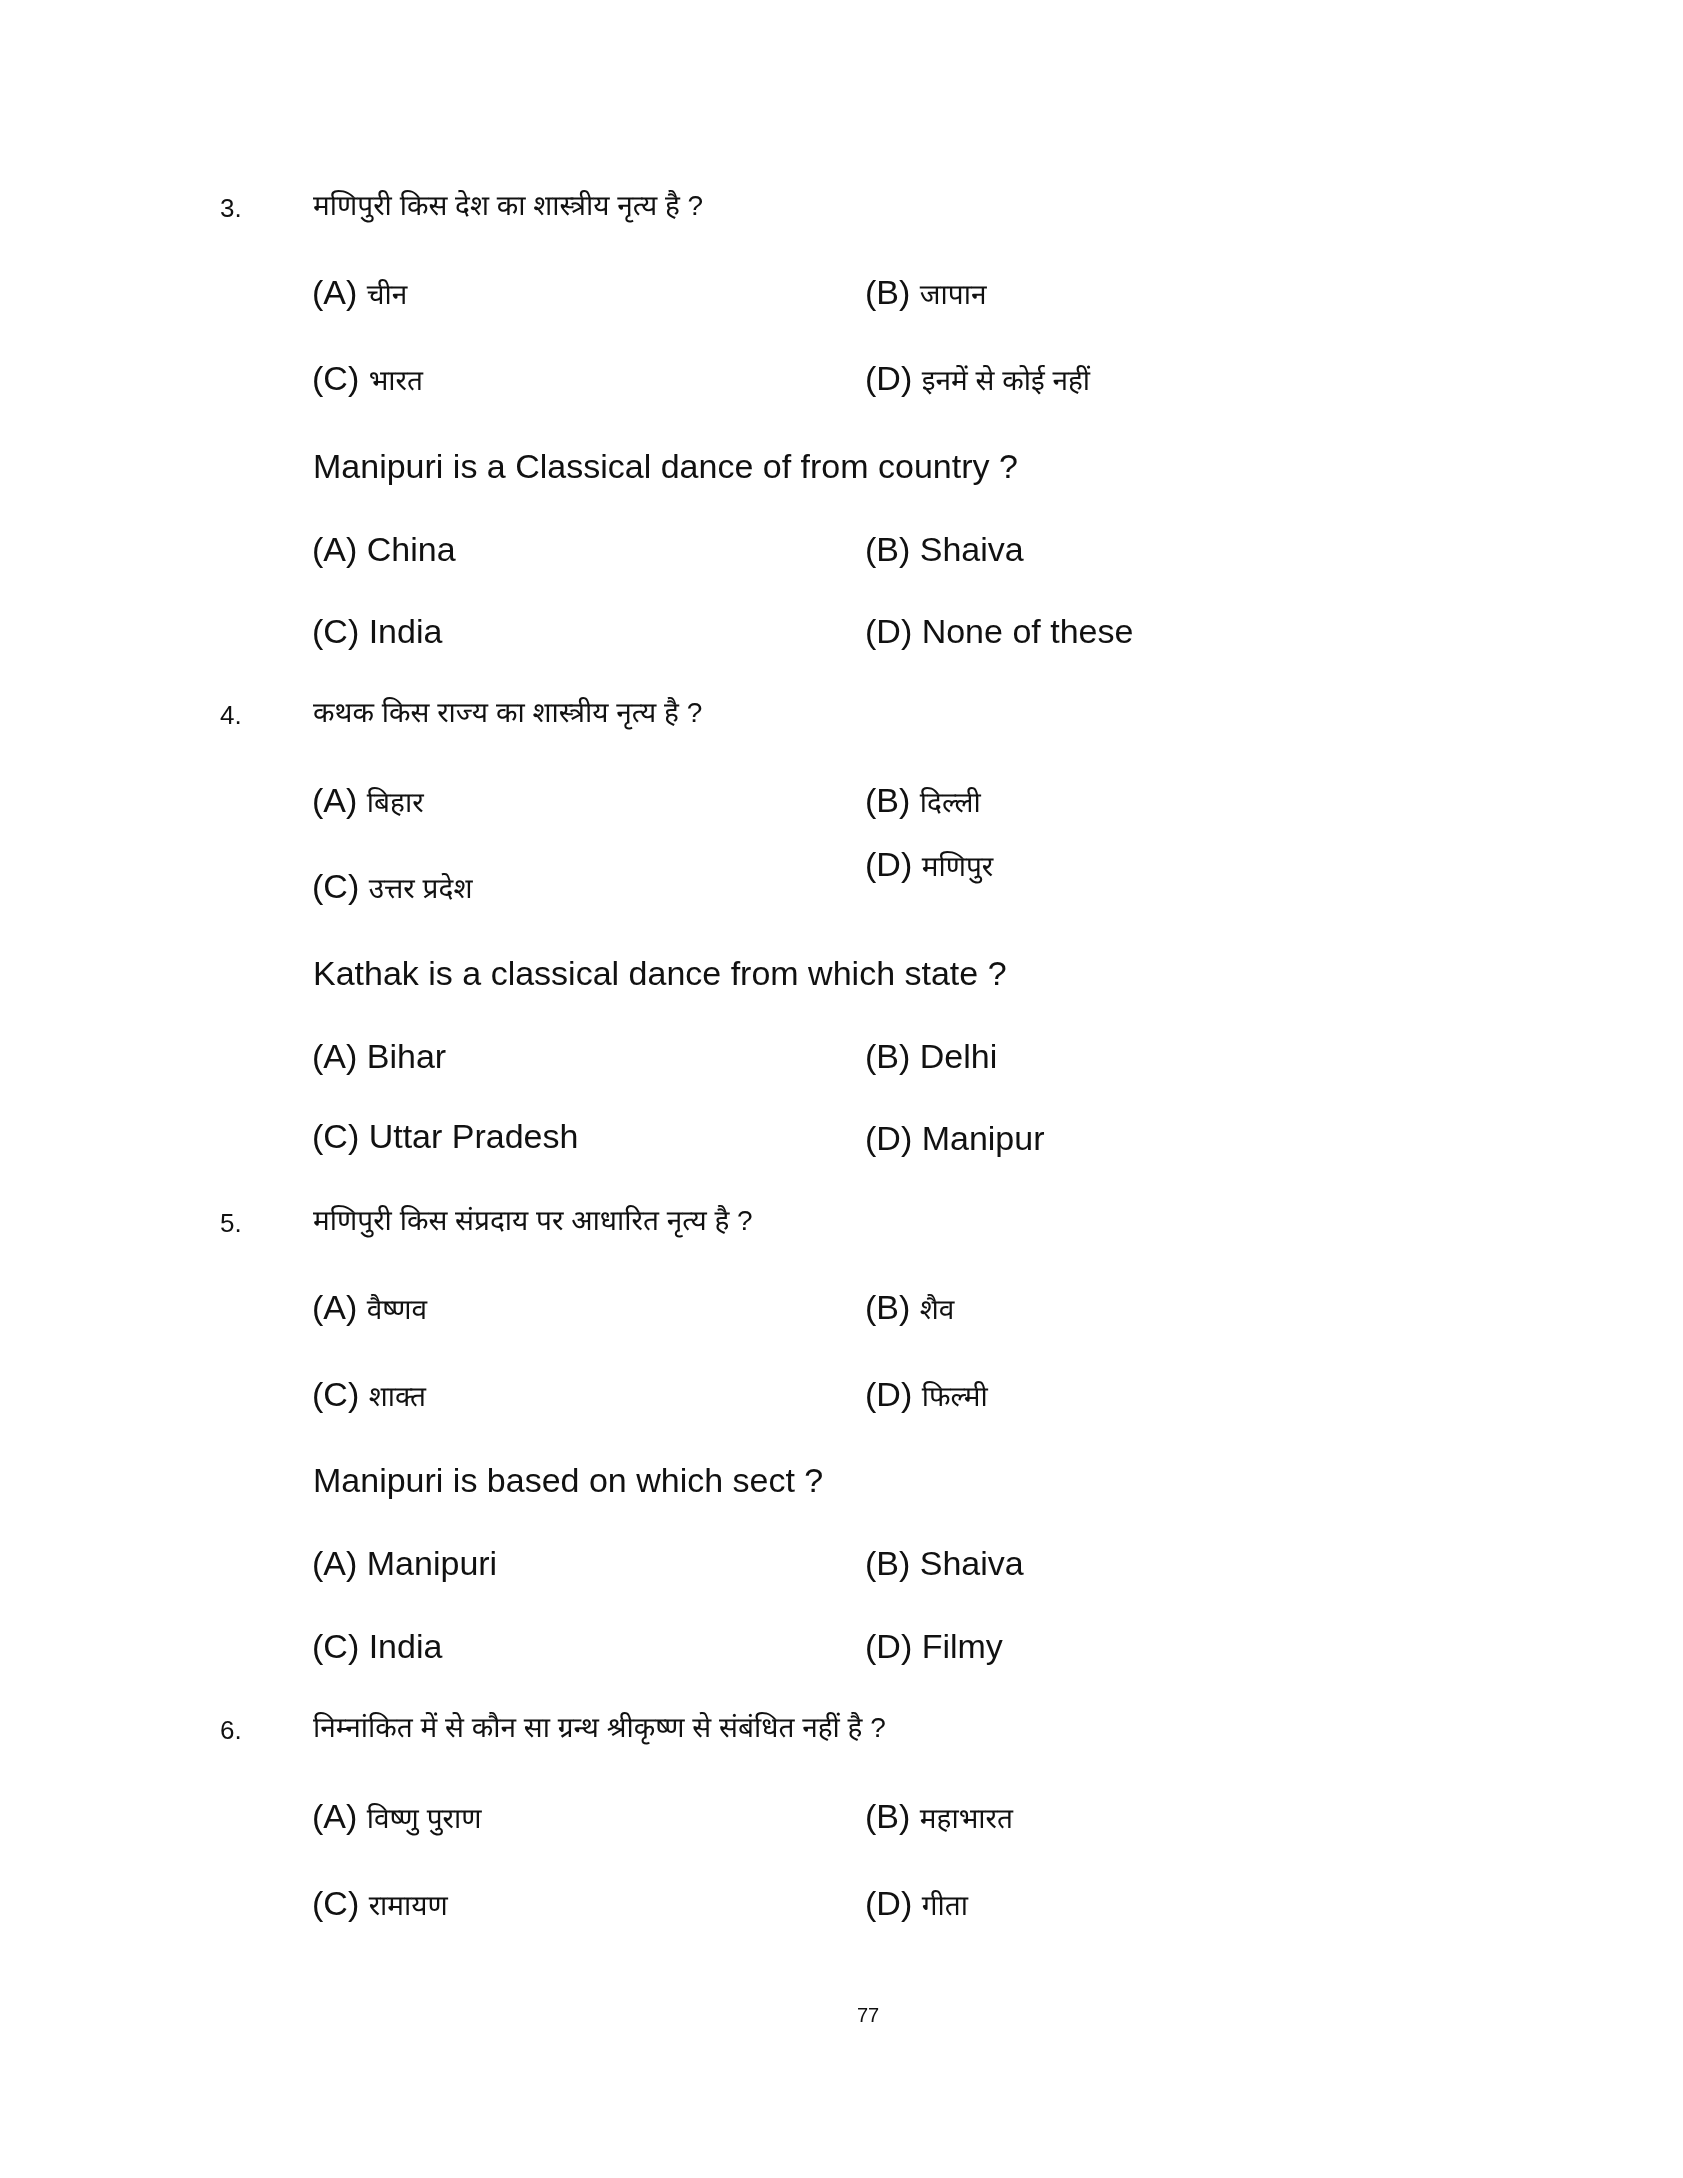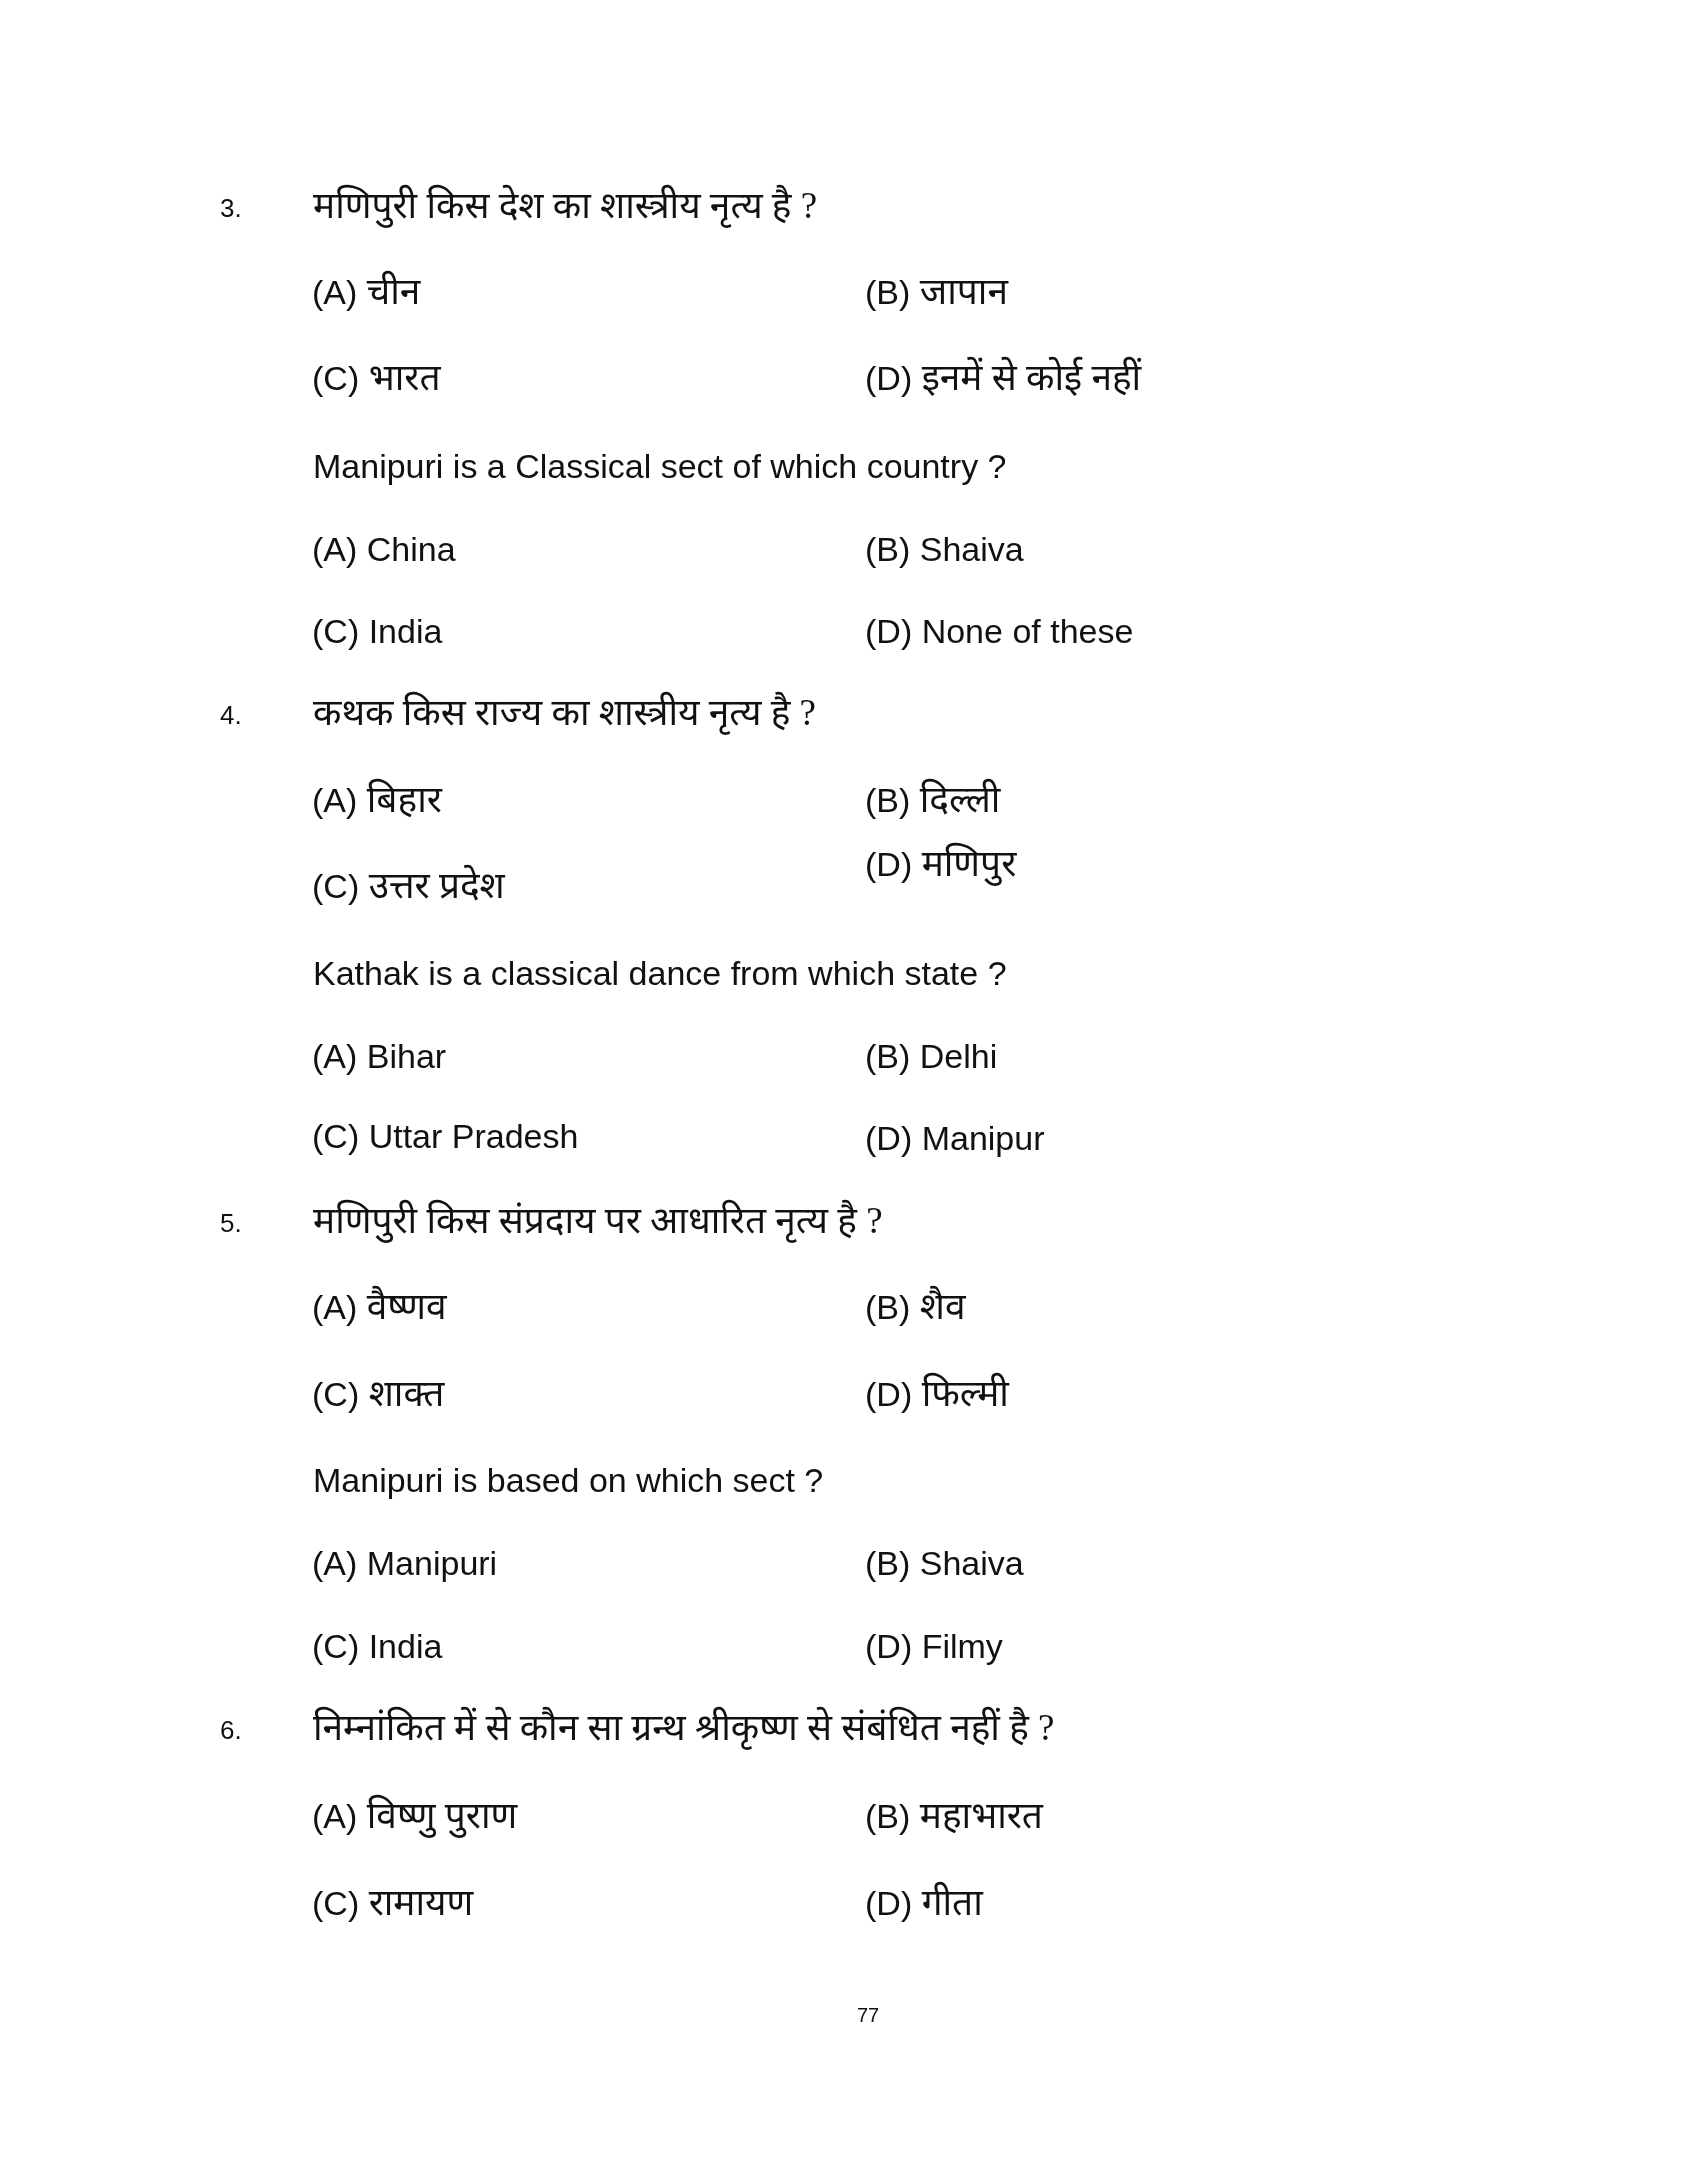--- a/index.html
+++ b/index.html
@@ -1,42 +1,42 @@
 <!DOCTYPE html>
 <html><head>
 <meta charset="utf-8">
 <style>
   html, body { margin: 0; padding: 0; background: #ffffff; }
   body { width: 1683px; height: 2178px; position: relative; overflow: hidden;
          font-family: "Liberation Sans", "DejaVu Sans", sans-serif; color: #111111; }
   .page { position: absolute; left: 0; top: 0; width: 1683px; height: 2178px; background: #ffffff; }
   .line { position: absolute; white-space: nowrap; font-size: 34px; line-height: 40px; }
   .qnum { position: absolute; font-size: 26px; line-height: 40px; left: 220px; }
-  .hi { font-family: Liberation Serif, serif; font-size: 37px; }
+  .hi { font-family: Liberation Sans, sans-serif; font-size: 28px; }
   .col-a { left: 312px; }
   .col-b { left: 865px; text-align: right; }
   .qtext { left: 313px; }
   .opt-label { font-family: "Liberation Sans", sans-serif; font-size: 34px; }
   .pagenum { position: absolute; left: 857px; top: 2000px; font-size: 20px; line-height: 30px; }
 </style>
 </head>
 <body>
 
 <div class="page">
 
   <div>
     <span class="qnum" style="top:188px">3.</span>
     <span class="line qtext hi" style="top:186px">मणिपुरी किस देश का शास्त्रीय नृत्य है ?</span>
 
     <div class="line col-a" style="top:272px"><span class="opt-label">(A)</span> <span class="hi">चीन</span></div>
     <div class="line col-b" style="top:272px"><span class="opt-label">(B)</span> <span class="hi">जापान</span></div>
     <div class="line col-a" style="top:358px"><span class="opt-label">(C)</span> <span class="hi">भारत</span></div>
     <div class="line col-b" style="top:358px"><span class="opt-label">(D)</span> <span class="hi">इनमें से कोई नहीं</span></div>
 
-    <span class="line qtext" style="top:446px">Manipuri is a Classical sect of which country ?</span>
+    <span class="line qtext" style="top:446px">Manipuri is a Classical dance of from country ?</span>
 
     <div class="line col-a" style="top:529px"><span>(A)</span> <span>China</span></div>
     <div class="line col-b" style="top:529px"><span>(B)</span> <span>Shaiva</span></div>
     <div class="line col-a" style="top:611px"><span>(C)</span> <span>India</span></div>
     <div class="line col-b" style="top:611px"><span>(D)</span> <span>None of these</span></div>
   </div>
 
   <div>
     <span class="qnum" style="top:695px">4.</span>
     <span class="line qtext hi" style="top:693px">कथक किस राज्य का शास्त्रीय नृत्य है ?</span>

